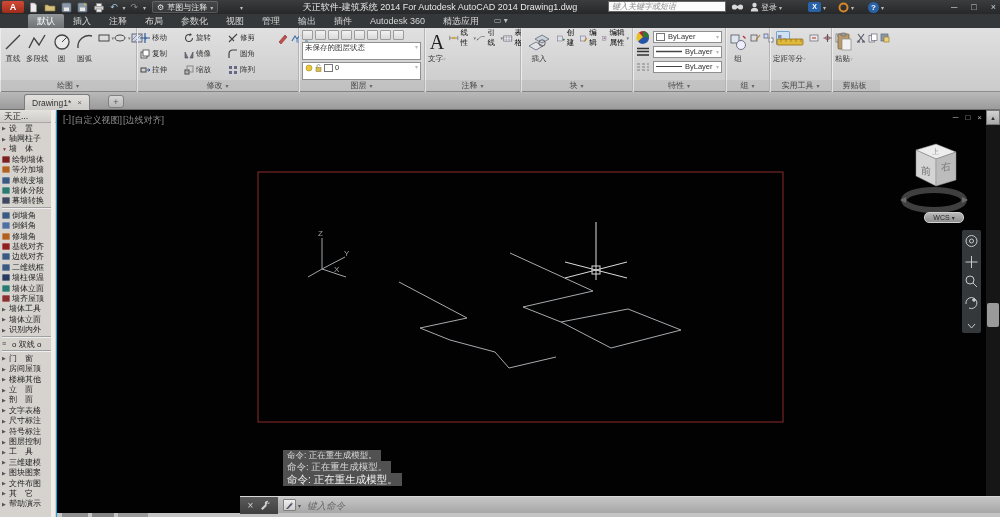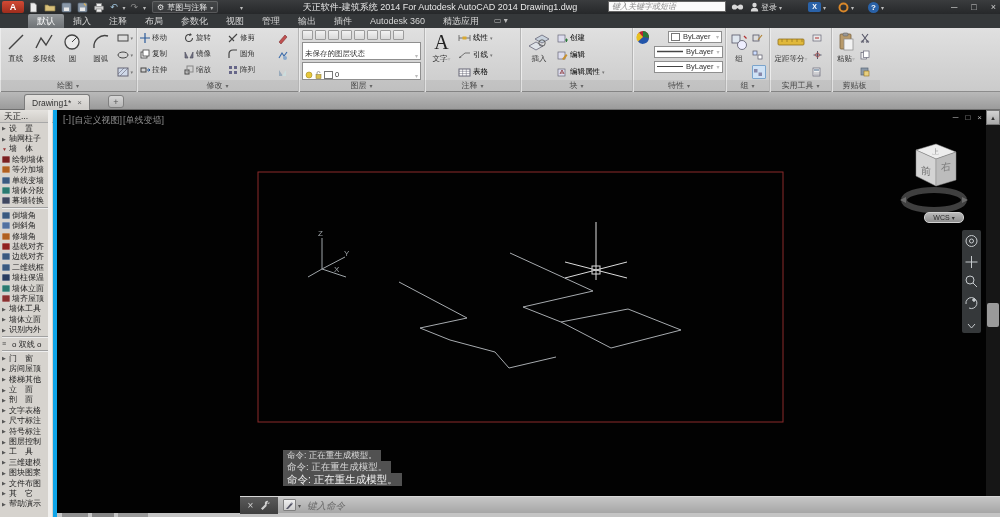--- a/index.html
+++ b/index.html
@@ -33,44 +33,44 @@
   
   #ribbon{position:absolute;left:0;top:28px;width:1000px;height:64px;background:linear-gradient(#e0e0e0,#cbcbcb);display:flex;border-bottom:1px solid #8c8c8c;}
   .rpanel{height:64px;border-right:1px solid #b5b5b5;box-shadow:1px 0 0 #ececec inset;display:flex;flex-direction:column;}
   .rbody{flex:1;display:flex;padding:2px 3px 0 3px;gap:3px;}
   .rlabel{height:12px;font-size:8px;color:#4a4a4a;text-align:center;line-height:12px;background:rgba(0,0,0,.05);}
   .rlabel::after{content:"▾";font-size:6px;margin-left:3px;color:#666;}
   .rlabel.noarrow::after{content:"";}
   .bigtool{width:27px;display:flex;flex-direction:column;align-items:center;font-size:7.5px;color:#333;cursor:pointer;}
   .bigtool .bt-ic{height:24px;display:flex;align-items:center;}
   .bigtool .bt-lb{line-height:9px;white-space:nowrap;}
-  .minicol{display:flex;flex-direction:column;justify-content:space-between;padding:1px 0;}
+  .minicol{display:flex;justify-content:flex-end;padding:1px 0;}
   .mini{display:flex;align-items:center;gap:2px;height:14px;cursor:pointer;}
   .mini::after{content:"▾";font-size:5px;color:#777;}
   .mini.noarrow::after{content:"";}
   .mgrid{display:grid;grid-template-columns:44px 44px 46px;grid-auto-rows:16px;align-items:center;}
   .mtool{display:flex;align-items:center;gap:2px;font-size:7.5px;color:#333;cursor:pointer;white-space:nowrap;}
   .lrow{display:flex;align-items:center;gap:2px;}
-  .ldrop{flex:1;height:12px;background:#fff;border:1px solid #8f8f8f;font-size:7.5px;color:#333;display:flex;align-items:flex-end;padding:0 2px;justify-content:space-between;}
+  .ldrop{flex:1;height:12px;background:#fff;border:1px solid #8f8f8f;font-size:7.5px;color:#333;display:flex;align-items:flex-start;padding:0 2px;justify-content:space-between;}
   .lcol{display:flex;flex-direction:column;gap:2px;flex:1;padding-top:1px;}
   .lico{width:11px;height:10px;background:linear-gradient(#f2f2f2,#d9d9d9);border:1px solid #9c9c9c;border-radius:1px;}
   .swatch{width:9px;height:8px;background:#fff;border:1px solid #777;}
-  .prow{display:flex;align-items:center;gap:18px;height:15px;}
+  .prow{display:flex;align-items:center;gap:3px;height:15px;}
   .pdrop{flex:1;height:12px;background:#fff;border:1px solid #8f8f8f;display:flex;align-items:center;gap:3px;font-size:7.5px;color:#333;padding:0 2px;justify-content:flex-start;}
   .pdrop .dda{margin-left:auto;}
   .bigA{font-family:"Liberation Serif","DejaVu Serif",serif;font-size:20px;color:#222;line-height:22px;}
 
   
   #filetabs{position:absolute;left:0;top:92px;width:1000px;height:18px;background:linear-gradient(#b9b9b9,#9b9b9b);border-bottom:1px solid #6f6f6f;}
   #ftab{position:absolute;left:24px;top:2px;height:16px;background:linear-gradient(#e2e0dd,#cdcbc8);border:1px solid #7c7c7c;border-bottom:none;border-radius:3px 3px 0 0;display:flex;align-items:center;gap:6px;padding:0 7px;font-size:8.5px;color:#333;}
   #ftab .closex{color:#666;font-size:8px;}
   #newtab{position:absolute;left:108px;top:3px;width:16px;height:13px;background:linear-gradient(#d6d6d6,#b5b5b5);border:1px solid #808080;border-radius:3px;color:#555;font-size:9px;text-align:center;line-height:12px;}
 
   
-  #sidebar{position:absolute;left:0;top:110px;width:57px;height:407px;background:#d6d3ce;border-right:4px solid #0ea5e9;overflow:hidden;}
+  #sidebar{position:absolute;left:0;top:110px;width:57px;height:407px;background:#d6d3ce;border-right:1px solid #0ea5e9;overflow:hidden;}
   #sidebar .gutter{position:absolute;right:1px;top:0;width:4px;height:100%;background:#efeeec;}
   #sb-header{height:13px;font-size:8.5px;color:#222;padding:1px 0 0 4px;border-bottom:1px solid #a8a8a8;background:linear-gradient(#e4e2de,#cfccc7);}
   .sb-item{display:flex;align-items:center;height:10.4px;padding-left:2px;cursor:pointer;}
   .sb-arrow{width:7px;font-size:5px;color:#555;line-height:10px;}
   .sb-arrow.exp{color:#993333;}
   .sb-ico{width:8px;height:7px;border-radius:1px;margin-right:2px;box-shadow:0 0 0 .5px rgba(255,255,255,.5) inset;}
   .sb-eq{width:8px;margin-right:2px;font-size:7px;color:#444;line-height:8px;}
   .sb-label{font-size:8px;color:#1e1e1e;white-space:nowrap;letter-spacing:0;}
   .sb-div{height:2px;border-top:1px solid #a0a0a0;border-bottom:1px solid #eee;margin:1px 2px;}
 
@@ -780,21 +780,21 @@
         <path d="M596 222v58"></path>
           <path d="M565 262l62 16"></path>
           <path d="M565 278l62-16"></path>
         <rect x="592" y="266" width="8" height="8"></rect>
       </g>
     </svg>
 
     <div id="vp-label">
       <span>[-]</span>
       <span>[自定义视图]</span>
-      <span>[单线变墙]</span>
+      <span>[边线对齐]</span>
     </div>
 
     <div id="vp-ctrls">
       <span>─</span>
       <span>□</span>
       <span>×</span>
     </div>
 
     <div id="scrollbar">
       <div id="scr-up">▴</div>

